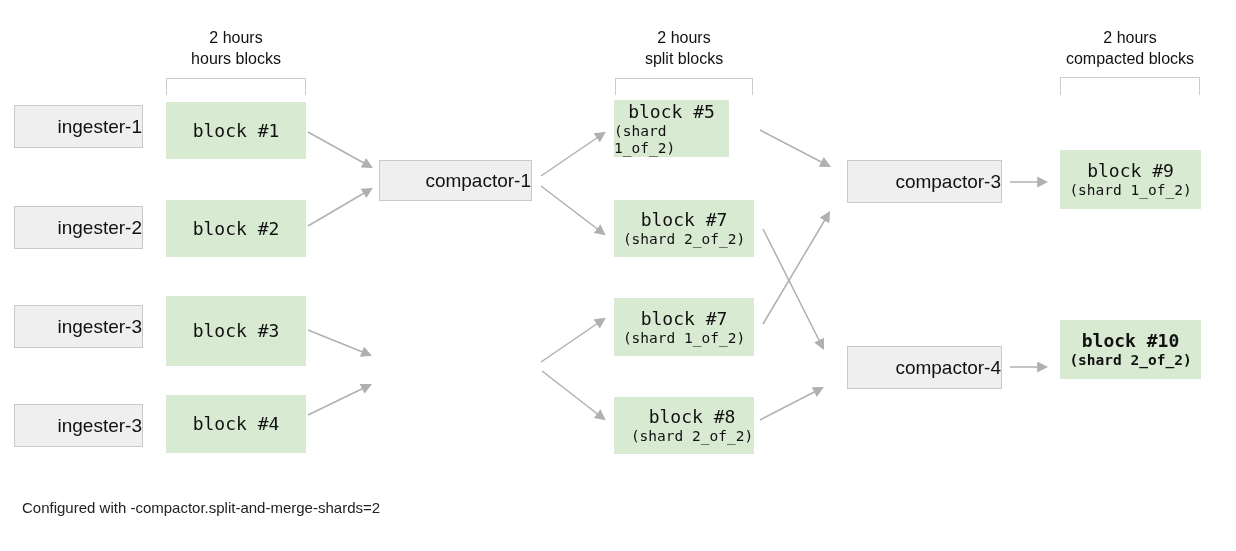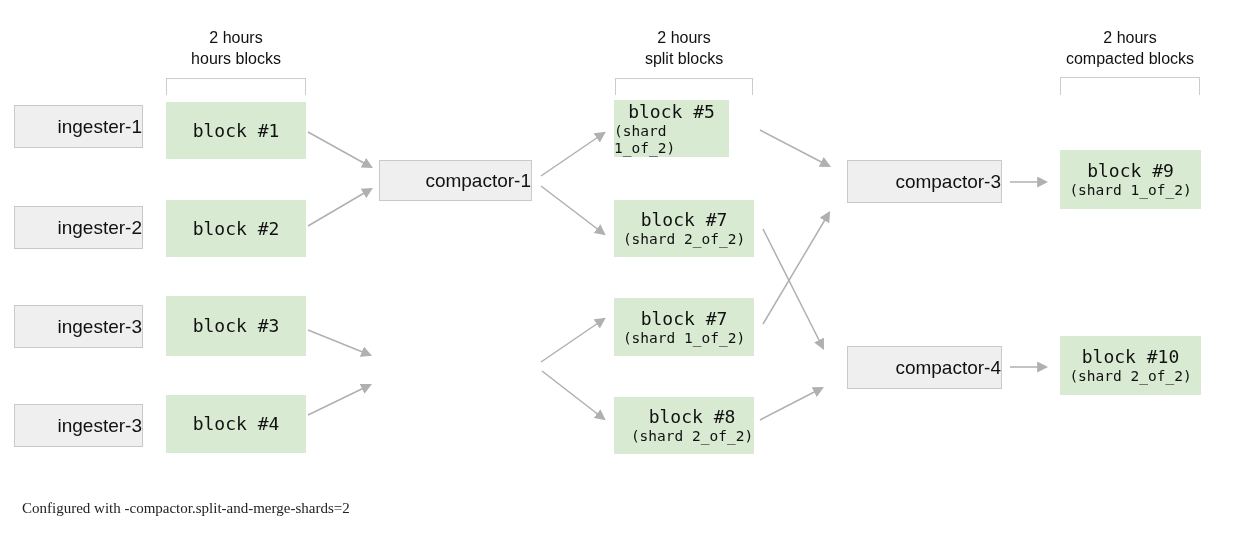--- a/index.html
+++ b/index.html
@@ -43,21 +43,21 @@
     font-size:16px;line-height:21px;color:var(--text,#111);
   }
   .bracket{
     position:absolute;box-sizing:border-box;
     border:1px solid var(--bracket,#ccc);
     border-bottom:none;
     background:transparent;
   }
   .footer{
     position:absolute;left:22px;top:497px;
-    font-family:Liberation Serif, serif;
+    font-family:Liberation Sans, sans-serif;
     font-size:15px;line-height:22px;color:#222222;
     white-space:pre;
   }
 </style>
 </head>
 <body>
 
 <div class="canvas">
 
   <svg class="arrows" width="1236" height="551" viewBox="0 0 1236 551">
@@ -111,21 +111,21 @@
   <div class="node" style="left:14px;top:404px;width:129px;height:43px;">
     <span>ingester-3</span>
   </div>
 
   <div class="block" style="left:166px;top:102px;width:140px;height:57px;">
     <span class="label">block #1</span>
   </div>
   <div class="block" style="left:166px;top:200px;width:140px;height:57px;">
     <span class="label">block #2</span>
   </div>
-  <div class="block" style="left:166px;top:296px;width:140px;height:60px;">
+  <div class="block" style="left:166px;top:296px;width:140px;height:70px;">
     <span class="label">block #3</span>
   </div>
   <div class="block" style="left:166px;top:395px;width:140px;height:58px;">
     <span class="label">block #4</span>
   </div>
 
   <div class="node" style="left:379px;top:160px;width:153px;height:41px;padding-left:24px;">
     <span>compactor-1</span>
   </div>
 
@@ -150,20 +150,20 @@
     <span>compactor-3</span>
   </div>
   <div class="node" style="left:847px;top:346px;width:155px;height:43px;">
     <span>compactor-4</span>
   </div>
 
   <div class="block" style="left:1060px;top:150px;width:141px;height:59px;">
     <span class="label">block #9</span>
     <span class="shard">(shard 1_of_2)</span>
   </div>
-  <div class="block" style="left:1060px;top:336px;width:141px;height:59px;">
+  <div class="block" style="left:1060px;top:320px;width:141px;height:59px;font-weight:bold;">
     <span class="label">block #10</span>
     <span class="shard">(shard 2_of_2)</span>
   </div>
 
   <div class="footer">Configured with -compactor.split-and-merge-shards=2</div>
 
 </div>
 
 </body></html>

